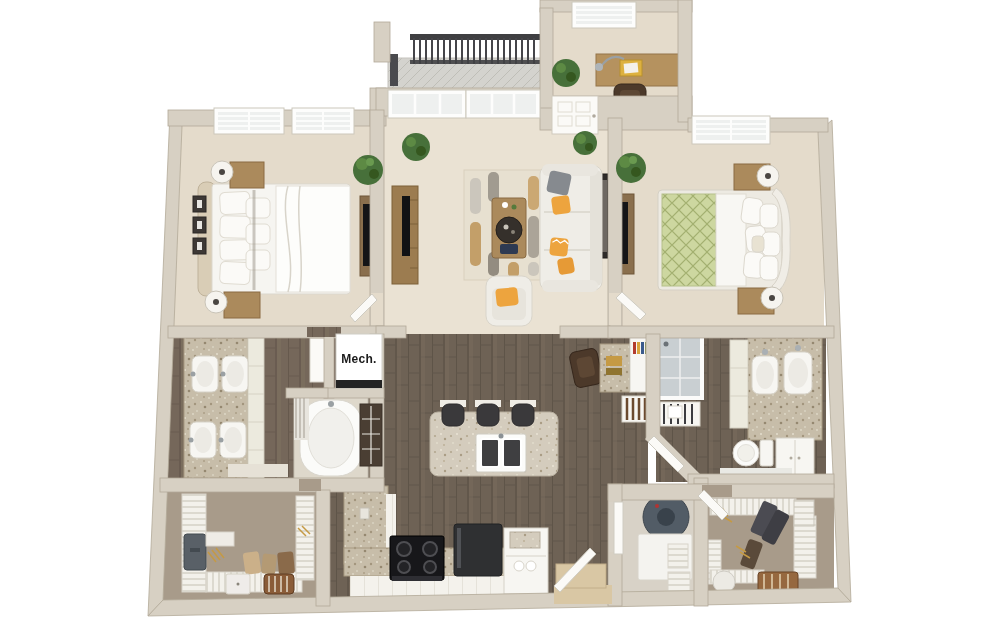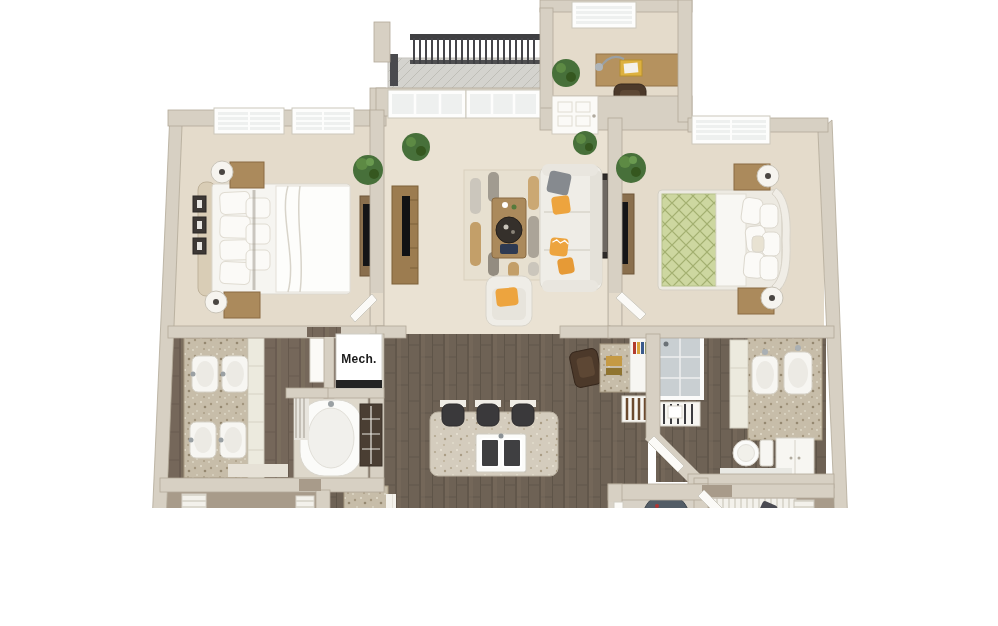--- a/index.html
+++ b/index.html
@@ -1,16 +1,16 @@
 <!DOCTYPE html>
 <html style="--background: #ffffff; --wall: #d7d0c3; --wall_edge: #b2a998; --carpet: #e4dbcb; --carpet_living: #eae2d3; --closet_floor: #a89b8a; --laundry_floor: #d8d2c7; --wood: #6e6255; --wood_bath: #75675a; --granite: #c7bda9; --granite_light: #d4ccbd; --glass: #eef0ef; --white_fixture: #f7f6f2; --railing: #3f3f42; --plant: #4c773a; --accent_orange: #eda43e; --bed_green: #cdd7a0; --wood_furniture: #ab8a5c; --dark_furniture: #4c392a; --appliance_black: #17171a; --water_heater: #525c66; --threshold: #d9c7a4;"><head>
 <meta charset="utf-8">
 <style>
   html,body{margin:0;padding:0;background:#fff}
-  .stage{position:relative;width:998px;height:508px;background:var(--background,#fff);
+  .stage{position:relative;width:998px;height:626px;background:var(--background,#fff);
          font-family:"Liberation Sans",sans-serif;overflow:hidden}
   svg{display:block}
   .wall{fill:var(--wall,#d7d0c3);stroke:var(--wall_edge,#b2a998);stroke-width:.8}
   .fCarpet{fill:var(--carpet,#e4dbcb)}
   .fCarpetL{fill:var(--carpet_living,#eae2d3)}
   .fClos{fill:var(--closet_floor,#a89b8a)}
   .fLaun{fill:var(--laundry_floor,#d8d2c7)}
   .fThresh{fill:var(--threshold,#d9c7a4)}
   .white{fill:var(--white_fixture,#f7f6f2);stroke:#d6d2c8;stroke-width:1}
   .woodFurn{fill:var(--wood_furniture,#ab8a5c);stroke:#8a6b42;stroke-width:1}

